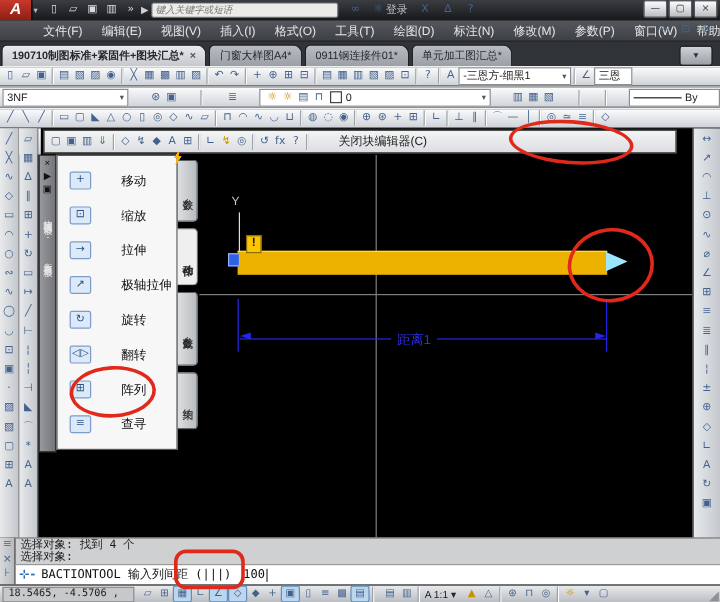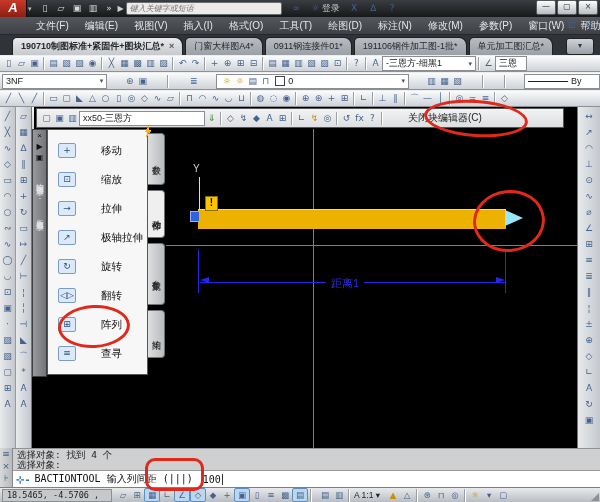--- a/index.html
+++ b/index.html
@@ -22,21 +22,21 @@
   .signin{color:#c7cacd;}
   .winbtns{position:absolute;right:2px;top:0;display:flex;}
   .winbtns .ticon{width:18px;height:13px;line-height:12px;background:linear-gradient(#fdfdfd,#b9bdc2);
                   border:1px solid #55585c;border-radius:2px;color:#333;font-size:8px;margin-left:1px;}
   
   .menubar{top:17px;height:18px;background:linear-gradient(#54575c,#3d4044);display:flex;align-items:center;
            padding-left:28px;gap:0;border-bottom:1px solid #26282b;}
   .menu-item{color:#e4e6e8;font-size:10px;padding:0 8px;white-space:nowrap;}
   .menu-winbtns{position:absolute;right:4px;top:19px;display:flex;gap:5px;color:#d6d8da;font-size:9px;}
   
-  .filetabs{top:35px;height:20px;background:#303337;display:flex;align-items:flex-end;padding-left:12px;}
+  .filetabs{top:35px;height:20px;background:#303337;display:flex;align-items:flex-end;padding-left:1px;}
   .ftab{height:17px;line-height:17px;background:linear-gradient(#b9bdc2,#9aa0a6);color:#26282c;font-size:9px;
         padding:0 8px;margin-right:2px;border-radius:5px 8px 0 0;border:1px solid #1d1f22;border-bottom:none;white-space:nowrap;}
   .ftab.active{background:linear-gradient(#e9eaec,#c6c9cd);font-weight:bold;}
   .ftab .tabclose{color:#555;margin-left:5px;font-size:9px;}
   .ftab-menu{margin-left:auto;margin-right:6px;height:15px;width:26px;background:linear-gradient(#cfd3d7,#9aa0a6);
              border-radius:3px;border:1px solid #222;color:#333;font-size:8px;text-align:center;line-height:14px;}
   
   .tb{background:linear-gradient(#fafbfc,#cfd3d8);border-top:1px solid #eee;border-bottom:1px solid #8e9296;
       display:flex;align-items:center;padding-left:2px;}
   .tb1{top:55px;height:17px;}
@@ -195,21 +195,20 @@
   <span class="menu-winbtns iconrow">
       <span class="ticon">—</span>
       <span class="ticon">⊡</span>
       <span class="ticon">×</span>
     </span>
 
   <div class="band filetabs">
     <span class="ftab active"><span>190710制图标准+紧固件+图块汇总*</span><span class="tabclose">×</span></span>
     <span class="ftab"><span>门窗大样图A4*</span></span>
     <span class="ftab"><span>0911钢连接件01*</span></span>
-    <span class="ftab"><span>191106钢件加工图-1批*</span></span>
     <span class="ftab"><span>单元加工图汇总*</span></span>
     <span class="ftab-menu">▾</span>
   </div>
 
   <div class="band tb tb1">
     <span class="iconrow">
         <span class="ticon">▯</span>
         <span class="ticon">▱</span>
         <span class="ticon">▣</span>
         <span class="tsep"></span>
@@ -348,21 +347,20 @@
     <span class="stub iconrow">
         <span class="ticon">╱</span>
         <span class="ticon">╲</span>
       </span>
     <div class="blockbar">
       <span class="iconrow">
           <span class="ticon">▢</span>
           <span class="ticon">▣</span>
           <span class="ticon">▥</span>
         </span>
-      <span class="blockname">xx50-三恩方</span>
       <span class="iconrow">
           <span class="ticon green">⇓</span>
           <span class="tsep"></span>
           <span class="ticon">◇</span>
           <span class="ticon">↯</span>
           <span class="ticon">◆</span>
           <span class="ticon">A</span>
           <span class="ticon">⊞</span>
           <span class="tsep"></span>
           <span class="ticon">∟</span>

